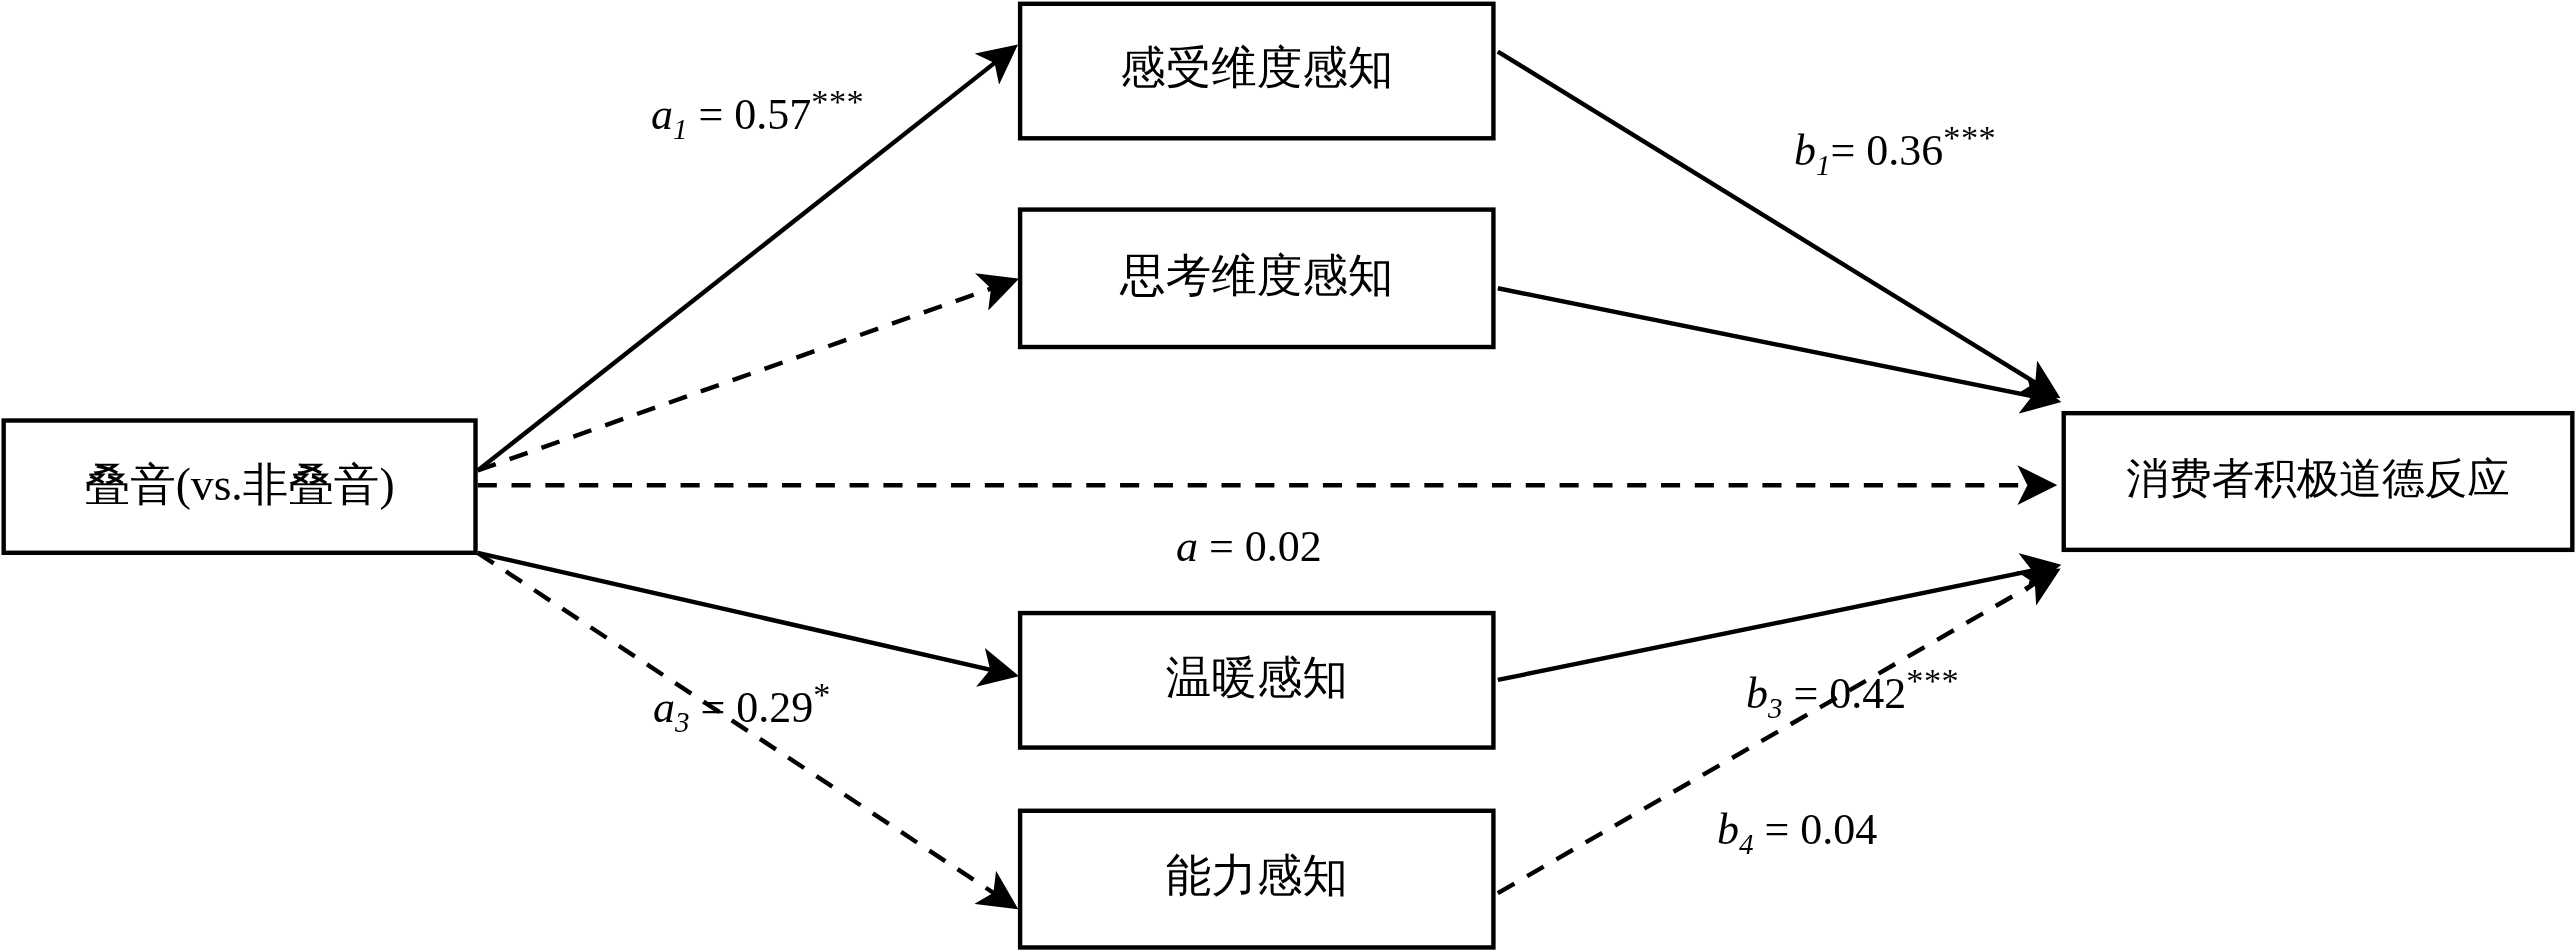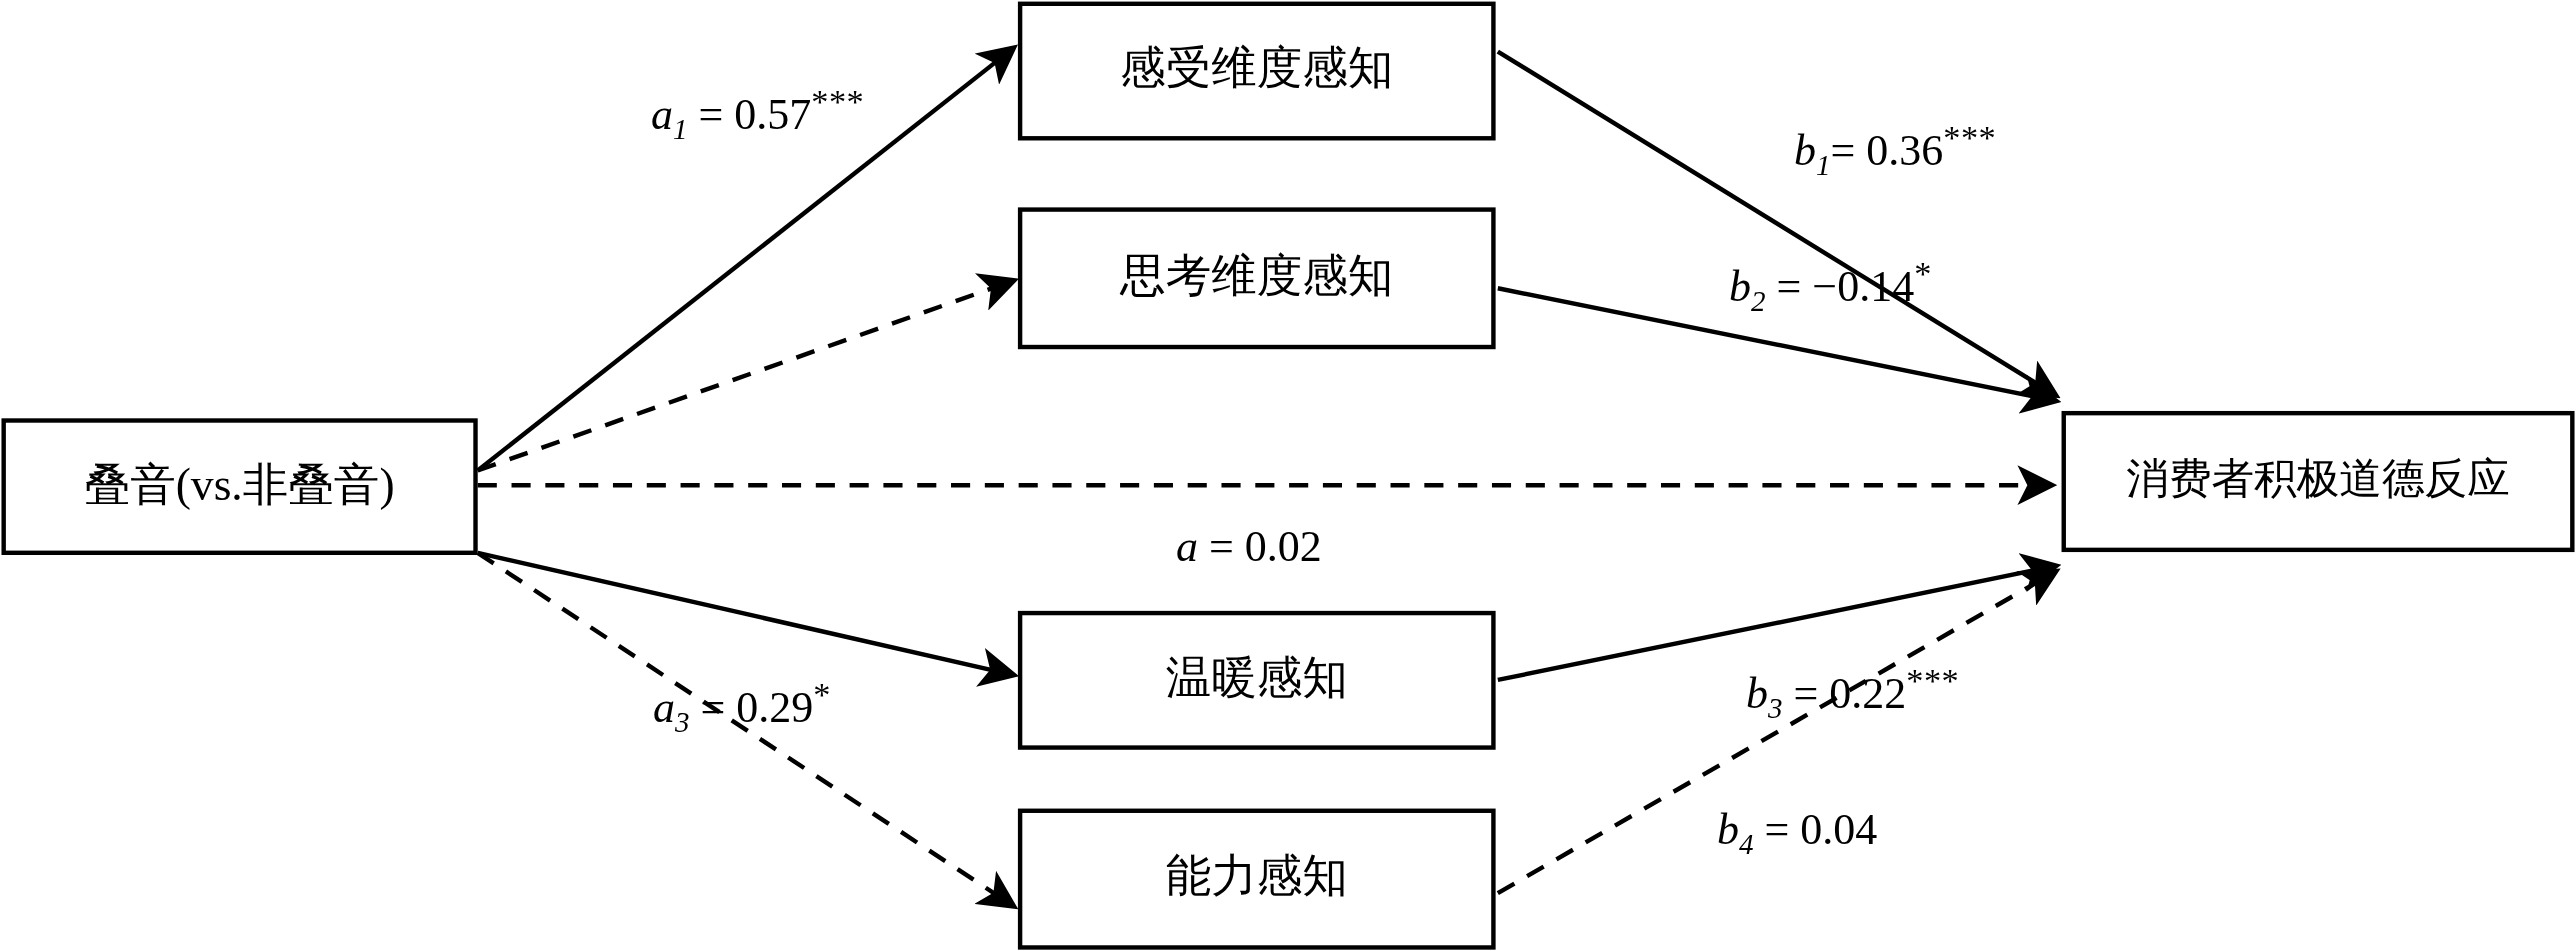--- a/index.html
+++ b/index.html
@@ -144,29 +144,24 @@
     </span>
   </div>
 
 
   <div class="coef-box" style="left:1751px; top:118px;margin-left:43px;">
     <span class="coef">
       <span class="sym">b</span><span class="sub">1</span><span>= </span><span>0.36</span><span class="stars">***</span>
     </span>
   </div>
 
-  <div class="coef-box" style="left:1729px; top:254px;">
-    <span class="coef">
-      <span class="sym">b</span><span class="sub">2</span><span> = </span><span>−0.14</span><span class="stars">*</span>
-    </span>
-  </div>
 
   <div class="coef-box" style="left:1746px; top:661px;">
     <span class="coef">
-      <span class="sym">b</span><span class="sub">3</span><span> = </span><span>0.22</span><span class="stars">***</span>
+      <span class="sym">b</span><span class="sub">3</span><span> = </span><span>0.42</span><span class="stars">***</span>
     </span>
   </div>
 
   <div class="coef-box" style="left:1717px; top:797px;">
     <span class="coef">
       <span class="sym">b</span><span class="sub">4</span><span> = </span><span>0.04</span><span class="stars"></span>
     </span>
   </div>
 
   <div class="coef-box" style="left:1176px; top:514px;">

